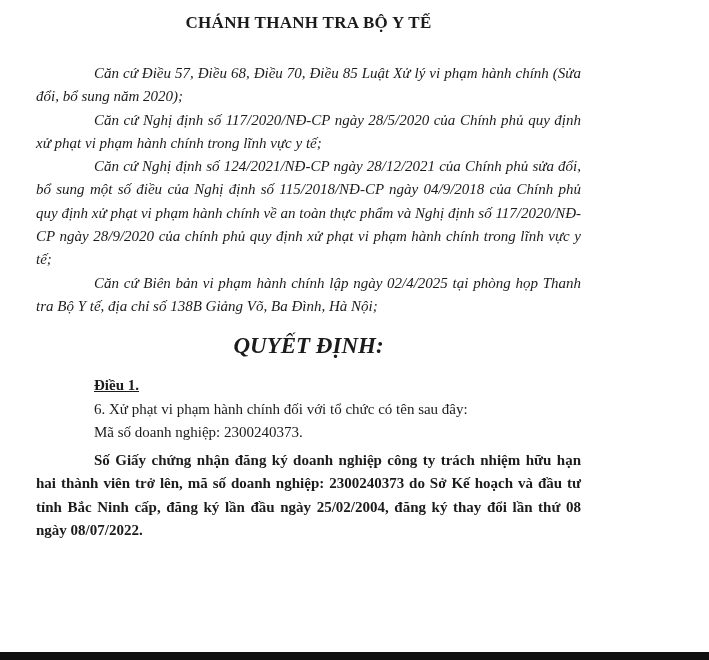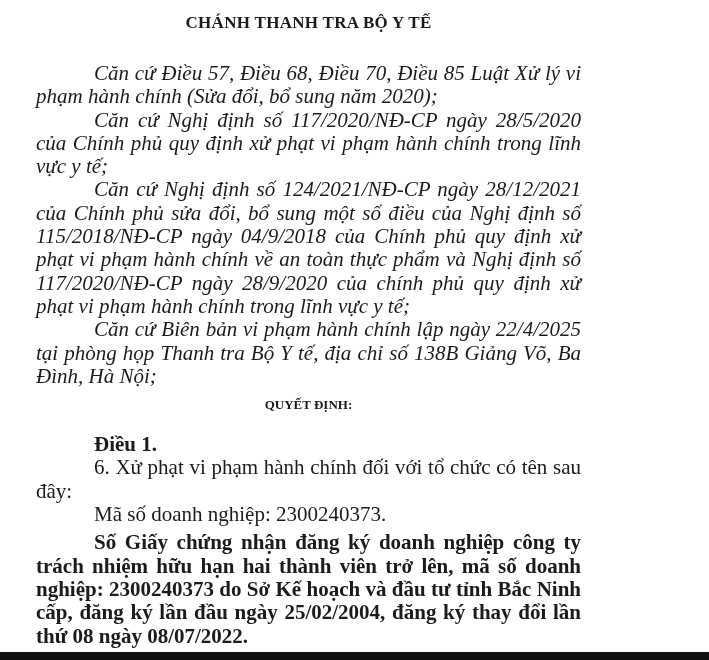--- a/index.html
+++ b/index.html
@@ -29,37 +29,39 @@
     font-weight: bold;
     font-size: 17px;
     line-height: 22px;
     letter-spacing: 0.3px;
   }
   .preamble-block {
     margin-top: 28px;
   }
   .page p {
     margin: 0;
-    font-size: 21px;
+    font-size: 15px;
     line-height: 23.3px;
     text-align: justify;
     text-indent: 58px;
   }
   .preamble-block p {
     font-style: italic;
   }
   .decision-heading {
-    margin: 5px 0 17px 0;
+    margin: 16px 0 17px 0;
     text-align: center;
     font-weight: bold;
-    font-size: 13px;
+    font-size: 23px;
     line-height: 23px;
+    font-style: italic;
   }
   .article-heading {
     font-weight: bold;
+    text-decoration: underline;
   }
   .company-name {
     font-weight: bold;
   }
   .registration-line {
     margin-top: 5px !important;
     font-weight: bold;
   }
   .bottom-bar {
     position: absolute;
@@ -74,21 +76,21 @@
 <body>
 
 <div class="page">
 
   <h1 class="doc-title">CHÁNH THANH TRA BỘ Y TẾ</h1>
 
   <div class="preamble-block">
     <p>Căn cứ Điều 57, Điều 68, Điều 70, Điều 85 Luật Xử lý vi phạm hành chính (Sửa đổi, bổ sung năm 2020);</p>
     <p>Căn cứ Nghị định số 117/2020/NĐ-CP ngày 28/5/2020 của Chính phủ quy định xử phạt vi phạm hành chính trong lĩnh vực y tế;</p>
     <p>Căn cứ Nghị định số 124/2021/NĐ-CP ngày 28/12/2021 của Chính phủ sửa đổi, bổ sung một số điều của Nghị định số 115/2018/NĐ-CP ngày 04/9/2018 của Chính phủ quy định xử phạt vi phạm hành chính về an toàn thực phẩm và Nghị định số 117/2020/NĐ-CP ngày 28/9/2020 của chính phủ quy định xử phạt vi phạm hành chính trong lĩnh vực y tế;</p>
-    <p>Căn cứ Biên bản vi phạm hành chính lập ngày 22/4/2025 tại phòng họp Thanh tra Bộ Y tế, địa chỉ số 138B Giảng Võ, Ba Đình, Hà Nội;</p>
+    <p>Căn cứ Biên bản vi phạm hành chính lập ngày 02/4/2025 tại phòng họp Thanh tra Bộ Y tế, địa chỉ số 138B Giảng Võ, Ba Đình, Hà Nội;</p>
   </div>
 
   <h2 class="decision-heading">QUYẾT ĐỊNH:</h2>
 
   <div>
     <p class="article-heading">Điều 1.</p>
 
     <p>6. Xử phạt vi phạm hành chính đối với tổ chức có tên sau đây:</p>
 
 

